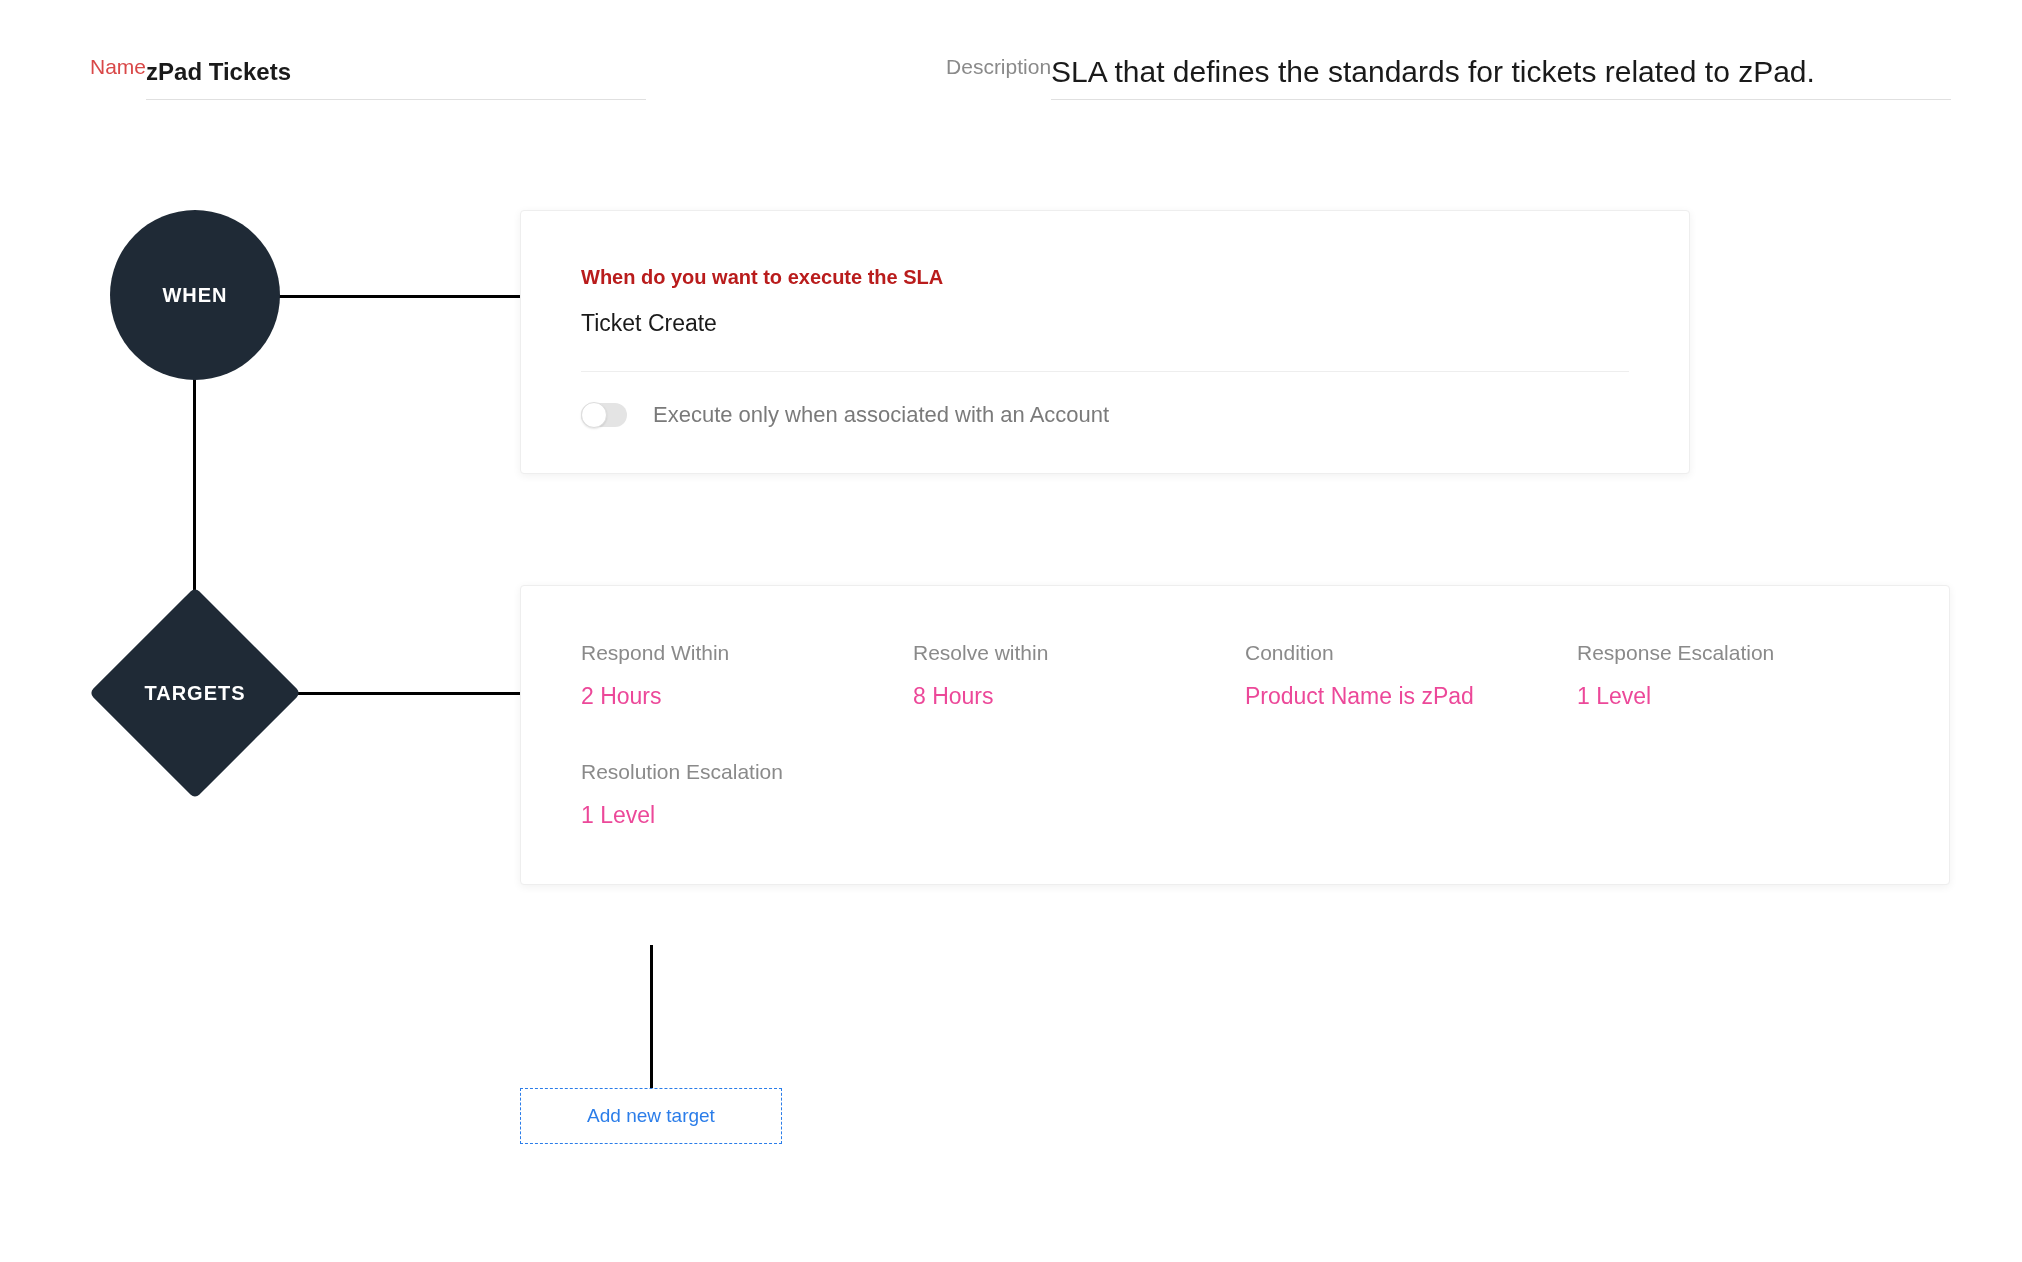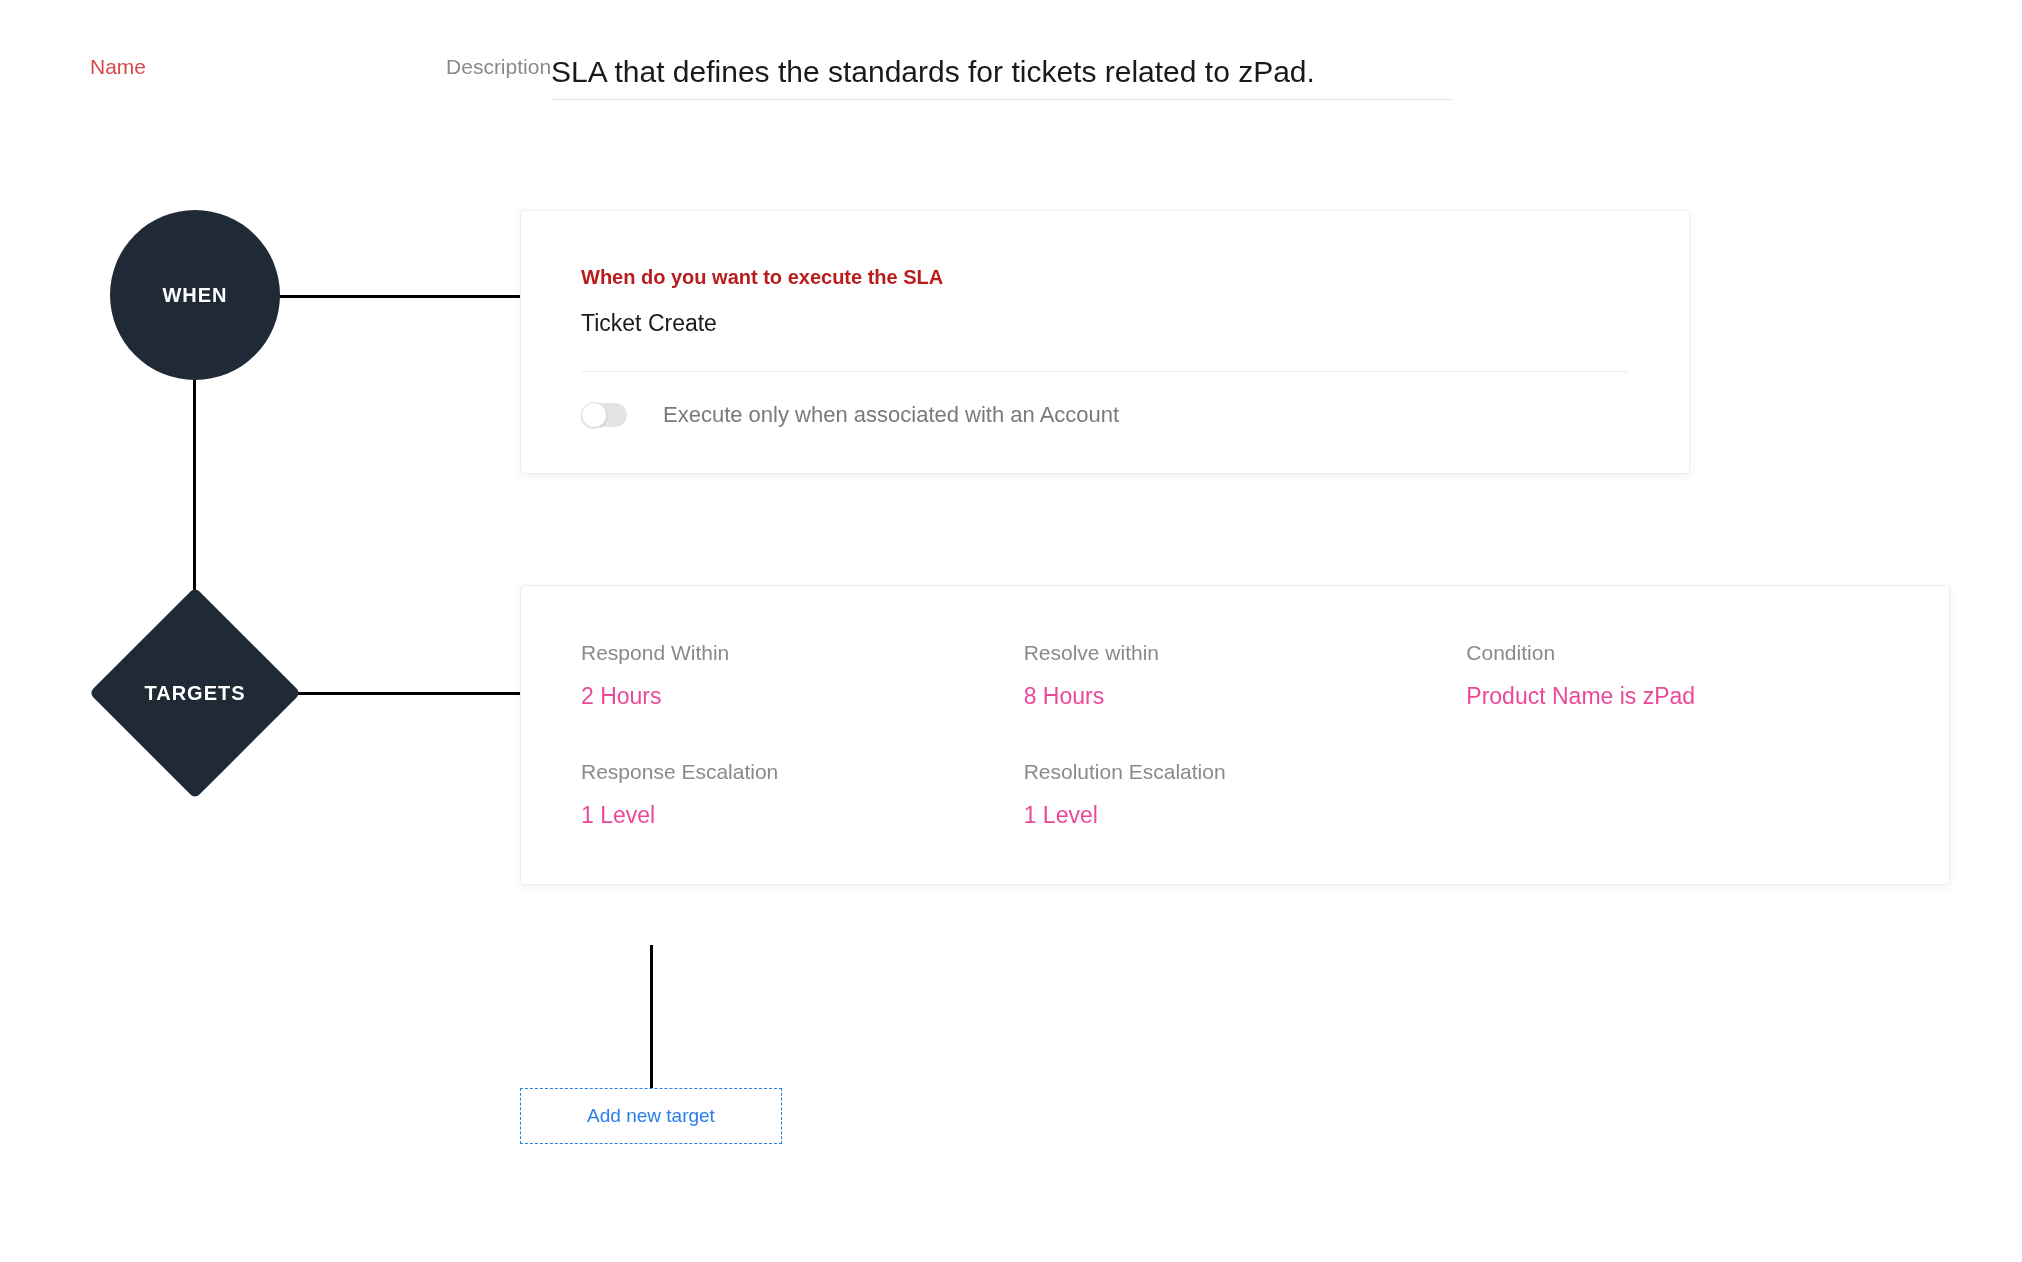--- a/index.html
+++ b/index.html
@@ -144,21 +144,21 @@
     margin-bottom: 34px;
   }
   .card-when .divider {
     height: 1px;
     background: #eee;
     margin-bottom: 30px;
   }
   .toggle-row {
     display: flex;
     align-items: center;
-    gap: 36px;
+    gap: 26px;
     text-align: center;
   }
   .toggle {
     width: 46px;
     height: 24px;
     background: #e4e4e4;
     border-radius: 12px;
     position: relative;
     flex-shrink: 0;
     cursor: pointer;
@@ -180,21 +180,21 @@
   }
 
   .card-targets {
     left: 430px;
     top: 375px;
     width: 1430px;
     padding: 55px 60px 55px 60px;
   }
   .targets-grid {
     display: grid;
-    grid-template-columns: 1fr 1fr 1fr;
+    grid-template-columns: 1fr 1fr 1fr 1fr;
     row-gap: 50px;
     column-gap: 20px;
   }
   .targets-grid .cell .lbl {
     font-size: 21px;
     color: #8a8a8a;
     margin-bottom: 18px;
   }
   .targets-grid .cell .val {
     font-size: 23px;
@@ -217,20 +217,21 @@
     background: #fff;
     z-index: 3;
   }
 </style>
 </head>
 <body>
 
 <div class="header-row">
   <div class="field-group">
     <div class="field-label required">Name</div>
+    <input class="name-input" type="text" value="zPad Tickets" style="">
   </div>
   <div class="field-group">
     <div class="field-label">Description</div>
     <input class="desc-input" type="text" value="SLA that defines the standards for tickets related to zPad." style="">
   </div>
 </div>
 
 <div class="flow-area">
 
   <div class="connector-h" style="left:180px; top:85px; width:260px;"></div>

